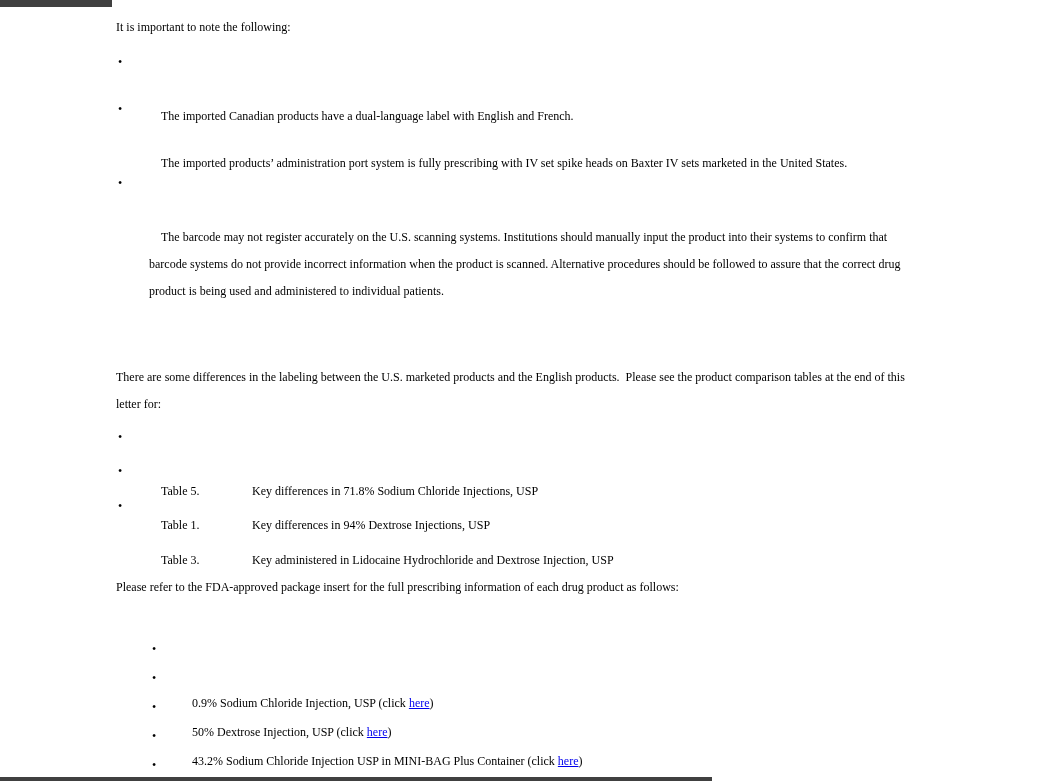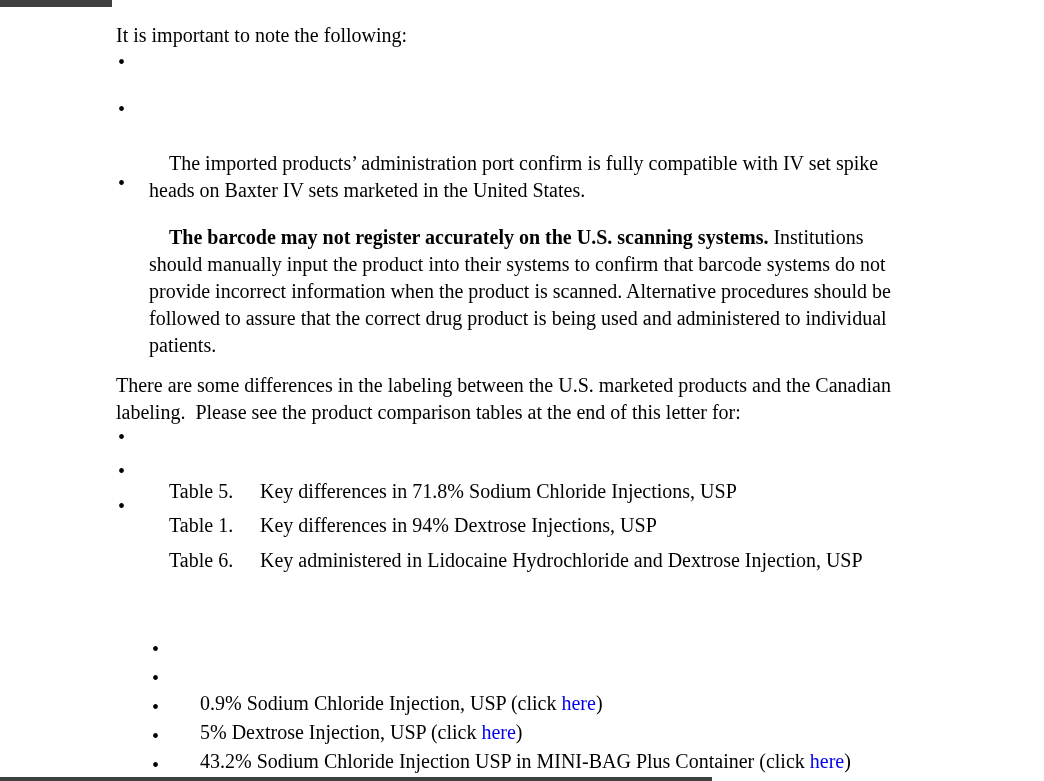--- a/index.html
+++ b/index.html
@@ -12,21 +12,21 @@
     overflow: hidden;
   }
   .dark-band { position: absolute; background: #404040; }
   #band-top { left: 0; top: 0; width: 112px; height: 7px; }
   #band-bottom { left: 0; top: 777px; width: 712px; height: 4px; }
 
   .content {
     position: absolute;
     left: 116px; top: 0;
     width: 810px; height: 781px;
-    font-size: 20px;
+    font-size: 12px;
     line-height: 27px;
   }
   .block { position: absolute; left: 0; width: 100%; white-space: pre-wrap; }
 
   #intro  { top: 2px; }
   #b1     { top: 49px; }
   #b2     { top: 96px; width: 780px; }
   #b3     { top: 170px; width: 800px; }
   #para2  { top: 352px; width: 790px; }
   #t1     { top: 424px; }
@@ -39,74 +39,76 @@
   #f4     { top: 723px; }
   #f5     { top: 752px; }
 
   .li { padding-left: 33px; box-sizing: border-box; }
   .li .bullet { position: absolute; left: 2px; top: 0; }
   .li-sub { padding-left: 64px; box-sizing: border-box; }
   .li-sub .bullet { position: absolute; left: 36px; top: 0; }
 
   .tbl-label { display: inline-block; width: 91px; }
 
-  b, .bold { font-weight: bold; text-align: right; }
+  b, .bold { font-weight: normal; text-align: right; }
 
-  a.doclink { cursor: pointer; }
+  a.doclink { text-decoration: underline; cursor: pointer; }
 </style>
 </head>
 <body>
 
 <div class="dark-band" id="band-top"></div>
 <div class="dark-band" id="band-bottom"></div>
 
 <div class="content">
 
   <p class="block" id="intro">It is important to note the following:</p>
 
   <div class="block li" id="b1">
     <span class="bullet">•</span>
+    <span>The imported Canadian products have a dual-language label with English and French.</span>
   </div>
 
   <div class="block li" id="b2">
     <span class="bullet">•</span>
-    <span>The imported products’ administration port confirm is fully compatible with IV set spike heads on Baxter IV sets marketed in the United States.</span>
+    <span>The imported products’ administration port system is fully prescribing with IV set spike heads on Baxter IV sets marketed in the United States.</span>
   </div>
 
   <div class="block li" id="b3">
     <span class="bullet">•</span>
     <span class="bold">The barcode may not register accurately on the U.S. scanning systems.</span><span> Institutions should manually input the product into their systems to confirm that barcode systems do not provide incorrect information when the product is scanned. Alternative procedures should be followed to assure that the correct drug product is being used and administered to individual patients.</span>
   </div>
 
-  <p class="block" id="para2">There are some differences in the labeling between the U.S. marketed products and the Canadian labeling.  Please see the product comparison tables at the end of this letter for:</p>
+  <p class="block" id="para2">There are some differences in the labeling between the U.S. marketed products and the English products.  Please see the product comparison tables at the end of this letter for:</p>
 
   <div class="block li" id="t1">
     <span class="bullet">•</span>
     <span class="tbl-label">Table 5.</span><span>Key differences in 71.8% Sodium Chloride Injections, USP</span>
   </div>
 
   <div class="block li" id="t2">
     <span class="bullet">•</span>
     <span class="tbl-label">Table 1.</span><span>Key differences in 94% Dextrose Injections, USP</span>
   </div>
 
   <div class="block li" id="t3">
     <span class="bullet">•</span>
-    <span class="tbl-label">Table 6.</span><span>Key administered in Lidocaine Hydrochloride and Dextrose Injection, USP</span>
+    <span class="tbl-label">Table 3.</span><span>Key administered in Lidocaine Hydrochloride and Dextrose Injection, USP</span>
   </div>
 
+  <p class="block" id="para3"><span class="bold">Please refer to the FDA-approved package insert for the full prescribing information of each drug product</span><span> as follows:</span></p>
 
   <div class="block li-sub" id="f1">
     <span class="bullet">•</span>
     <span>0.9% Sodium Chloride Injection, USP (click </span><a class="doclink" style="color: rgb(0, 0, 238);">here</a><span>)</span>
   </div>
 
   <div class="block li-sub" id="f2">
     <span class="bullet">•</span>
-    <span>5% Dextrose Injection, USP (click </span><a class="doclink" style="color: rgb(0, 0, 238);">here</a><span>)</span>
+    <span>50% Dextrose Injection, USP (click </span><a class="doclink" style="color: rgb(0, 0, 238);">here</a><span>)</span>
   </div>
 
   <div class="block li-sub" id="f3">
     <span class="bullet">•</span>
     <span>43.2% Sodium Chloride Injection USP in MINI-BAG Plus Container (click </span><a class="doclink" style="color: rgb(0, 0, 238);">here</a><span>)</span>
   </div>
 
   <div class="block li-sub" id="f4">
     <span class="bullet">•</span>
     <span>5% Dextrose Injection USP in MINI-BAG Plus Container (click </span><a class="doclink" style="color: rgb(0, 0, 238);">here</a><span>)</span>

